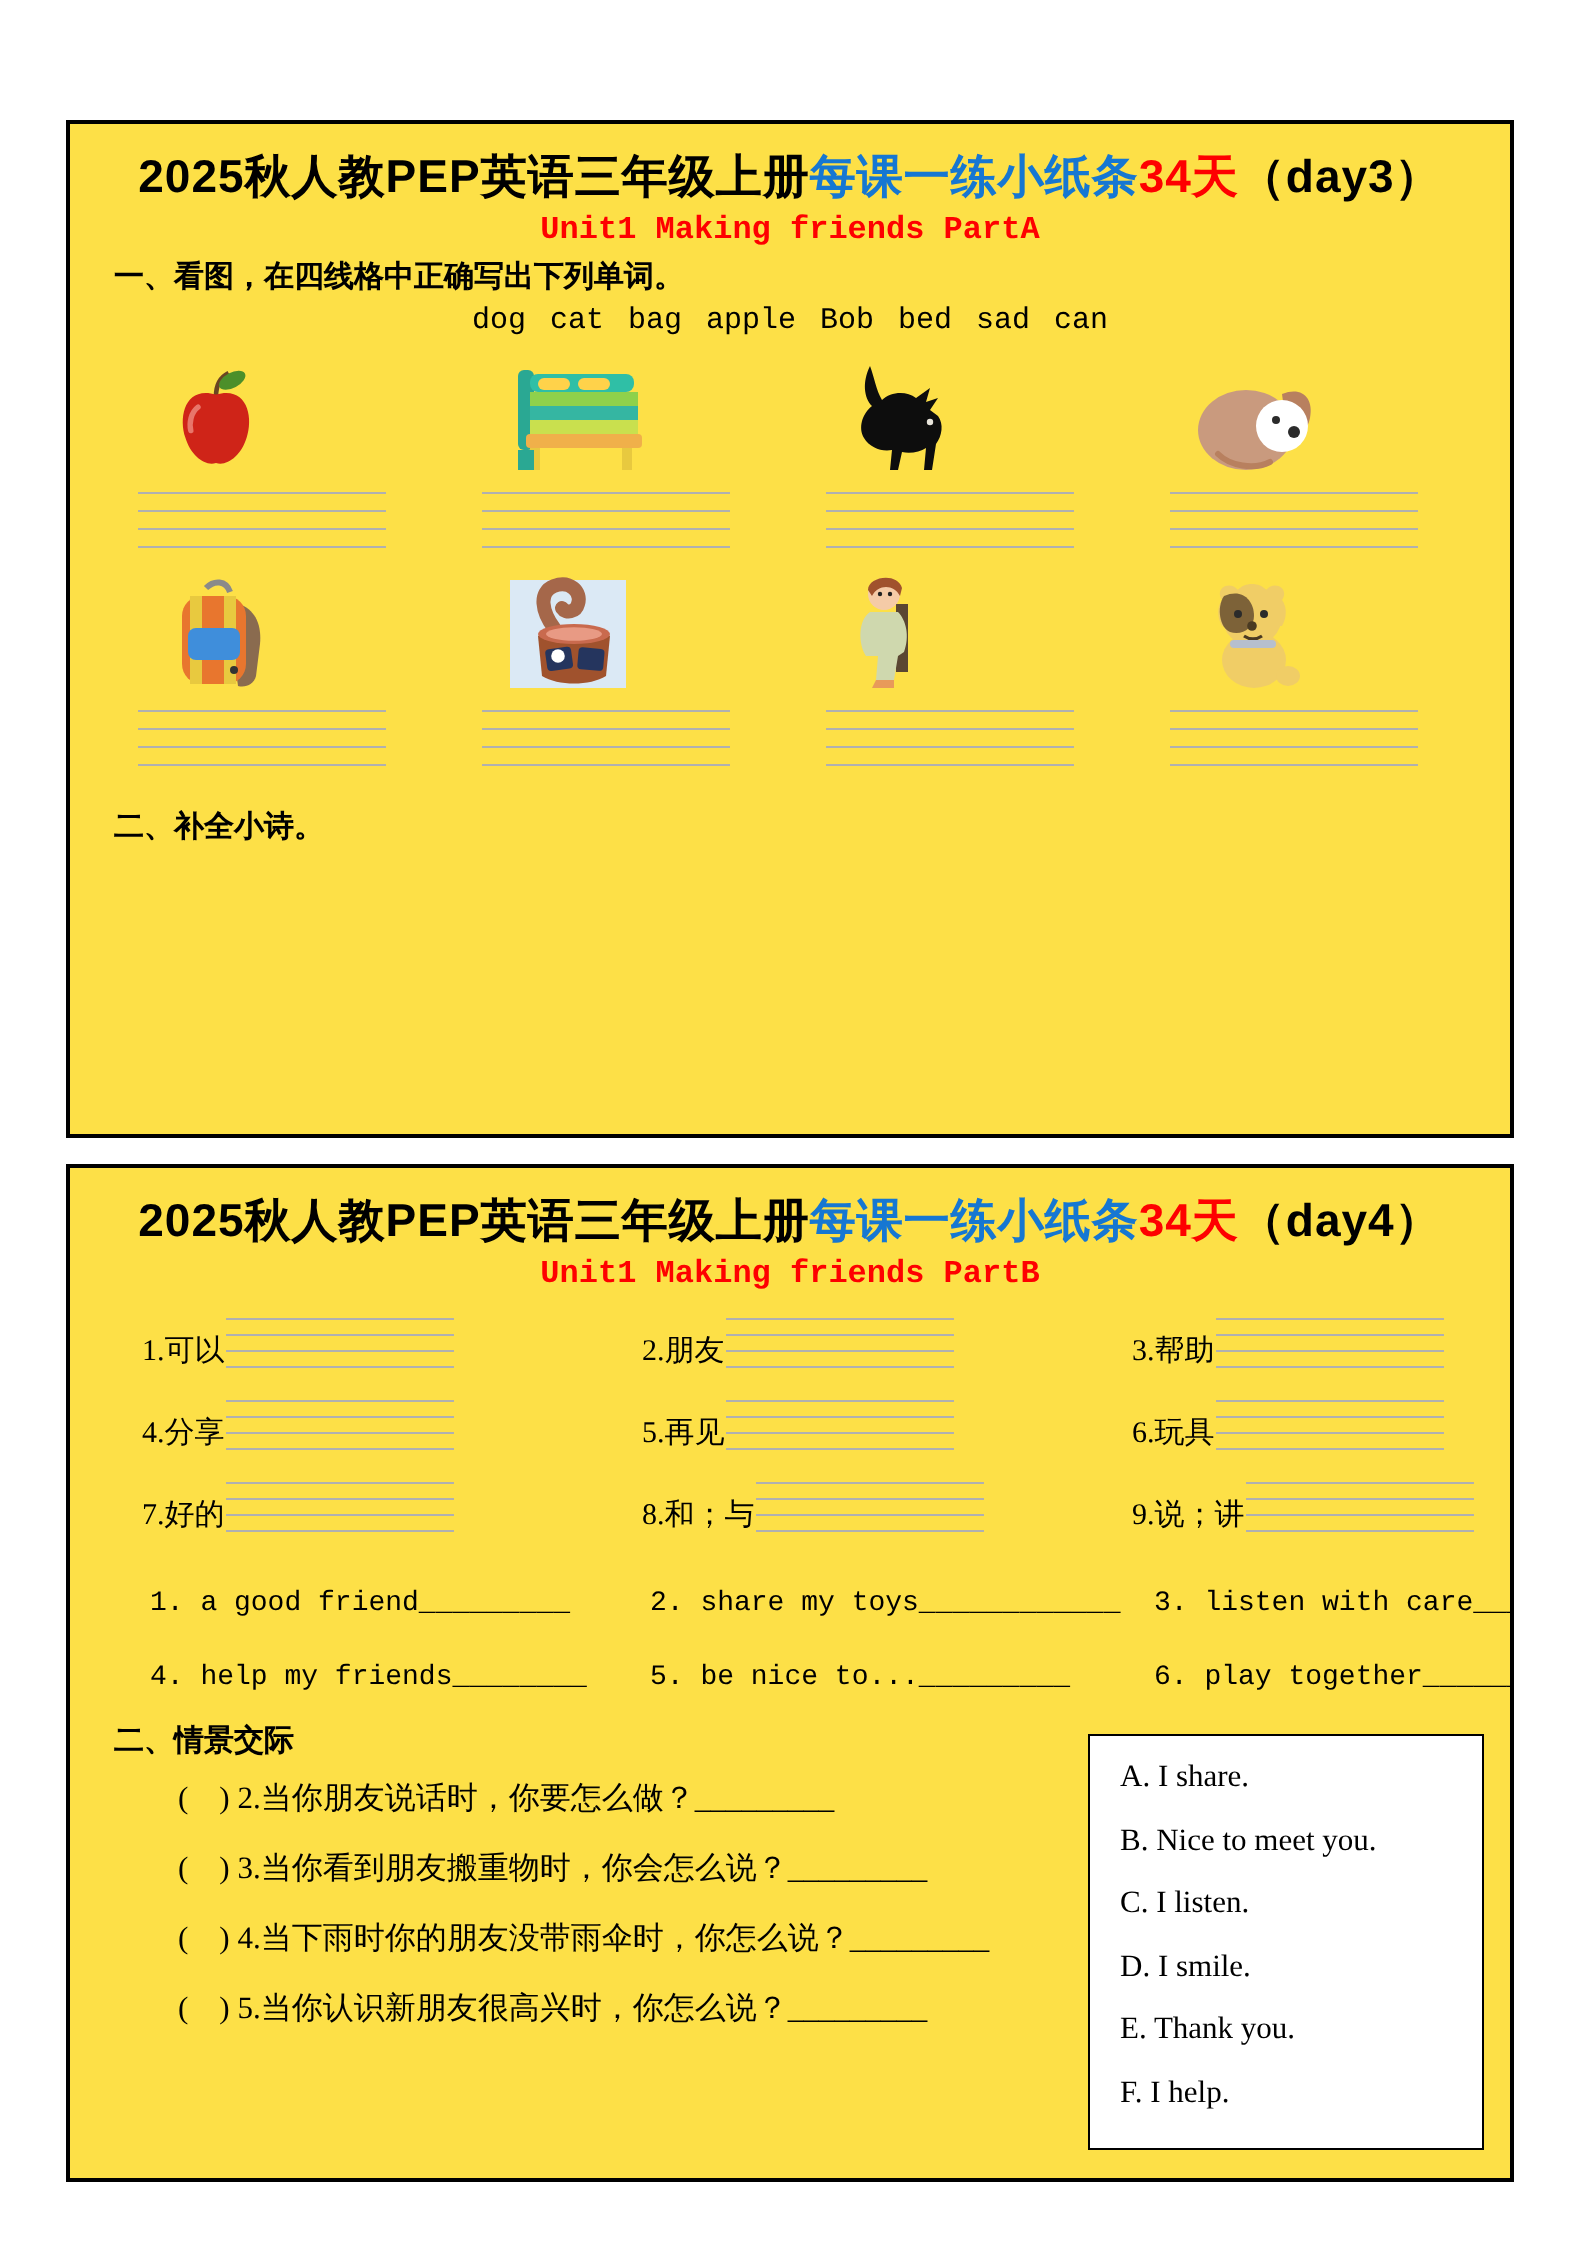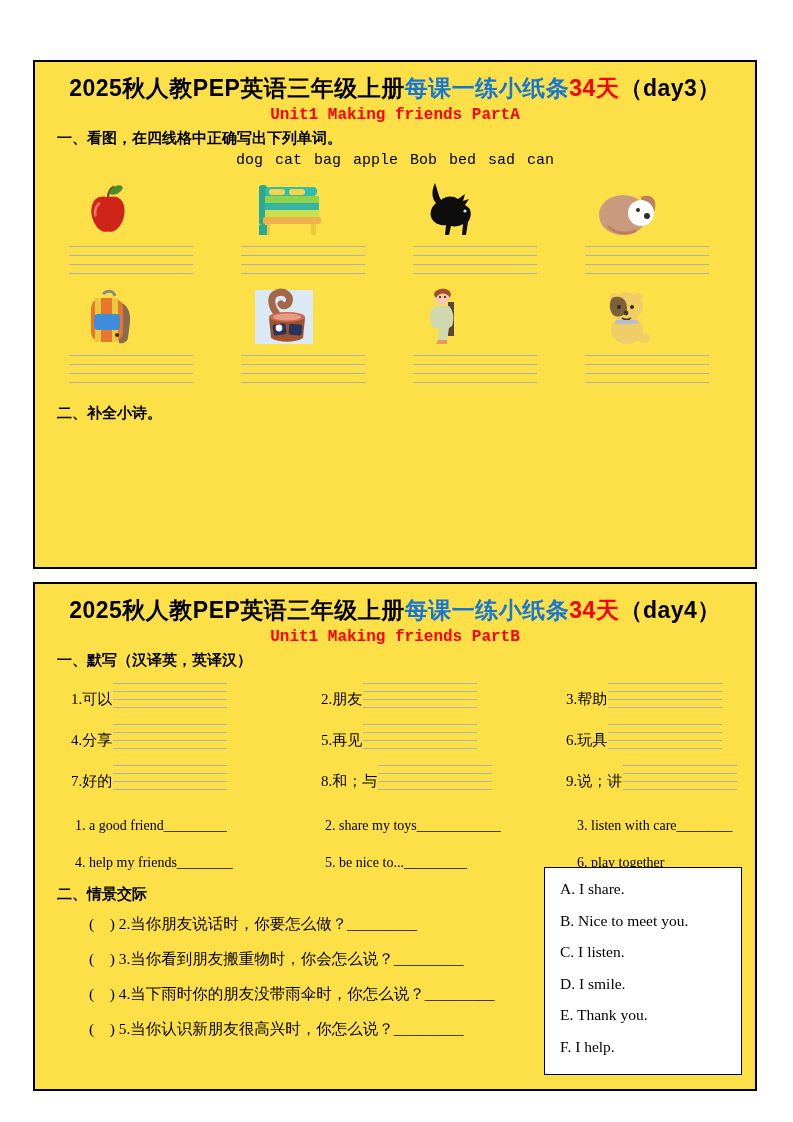--- a/index.html
+++ b/index.html
@@ -52,21 +52,21 @@
     margin:9px 0 0 36px;row-gap:1px;
   }
   .dict-item{display:flex;align-items:center;height:40px;
     font-family:"Liberation Serif",serif;font-size:15px;white-space:nowrap;}
   .dict-item .writing-lines{width:114px;margin-top:0;margin-left:1px;}
   .dict-item .writing-lines i{margin-bottom:7px;}
 
   .en-grid{
     display:grid;grid-template-columns:250px 252px 210px;
     margin:17px 0 0 40px;row-gap:21px;
-    font-family:Liberation Serif, serif;font-size:14px;white-space:pre;
+    font-family:Liberation Mono, monospace;font-size:14px;white-space:pre;
   }
 
   .q-list{margin:10px 0 0 54px;font-family:"Liberation Serif",serif;font-size:15.5px;}
   .q{margin-bottom:16px;line-height:19px;white-space:pre;}
 
   .options-box{
     position:absolute;left:509px;top:283px;width:198px;height:208px;
     border:1.5px solid #000;box-sizing:border-box;padding:12px 0 0 15px;
     font-family:"Liberation Serif",serif;font-size:15.5px;background:#fff;
   }
@@ -249,21 +249,20 @@
         </div>
     </div>
   </div>
 
   <div class="sec-h sec2-h">二、补全小诗。</div>
 </div>
 
 <div class="sheet" id="sheet2">
   <div class="title"><span>2025秋人教PEP英语三年级上册</span><span class="t-blue">每课一练小纸条</span><span class="t-red">34天</span><span>（day4）</span></div>
   <div class="subtitle">Unit1 Making friends PartB</div>
-  <div class="sec-h">一、默写（汉译英，英译汉）</div>
 
   <div class="dict-grid">
     <div class="dict-item">
         <span>1.可以</span>
         <span class="writing-lines">
           <i></i>
           <i></i>
           <i></i>
           <i></i>
         </span>

